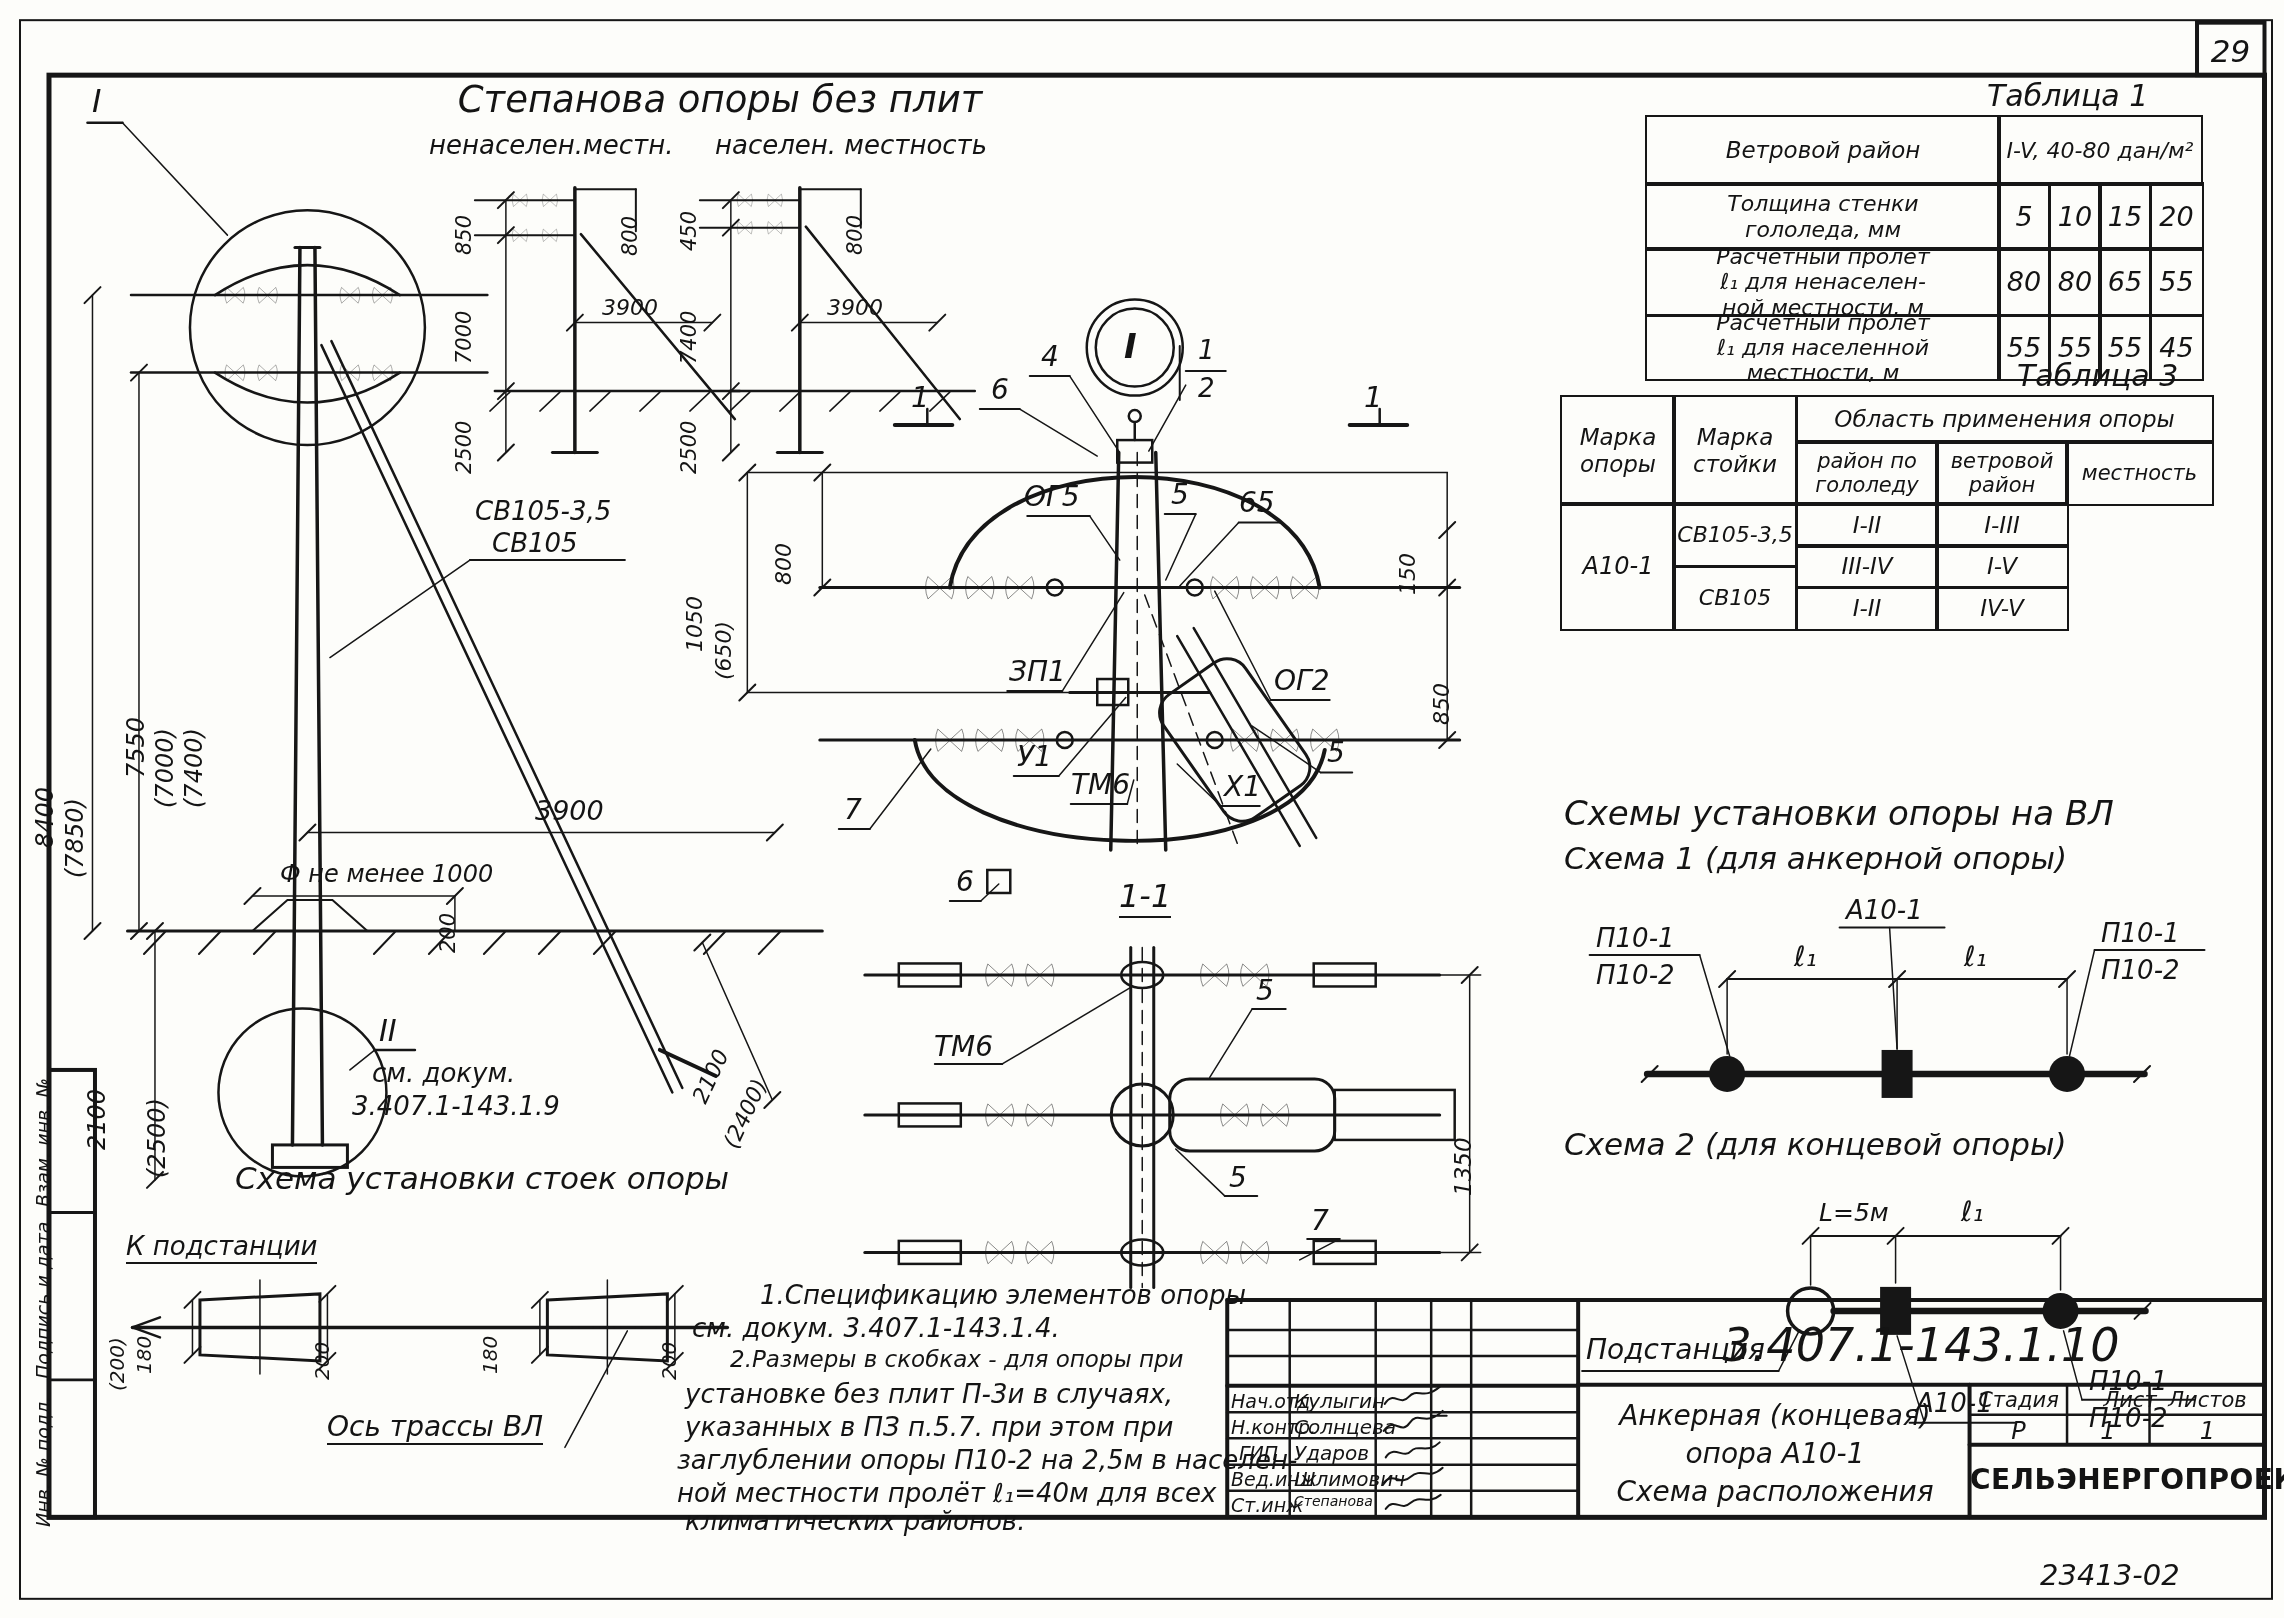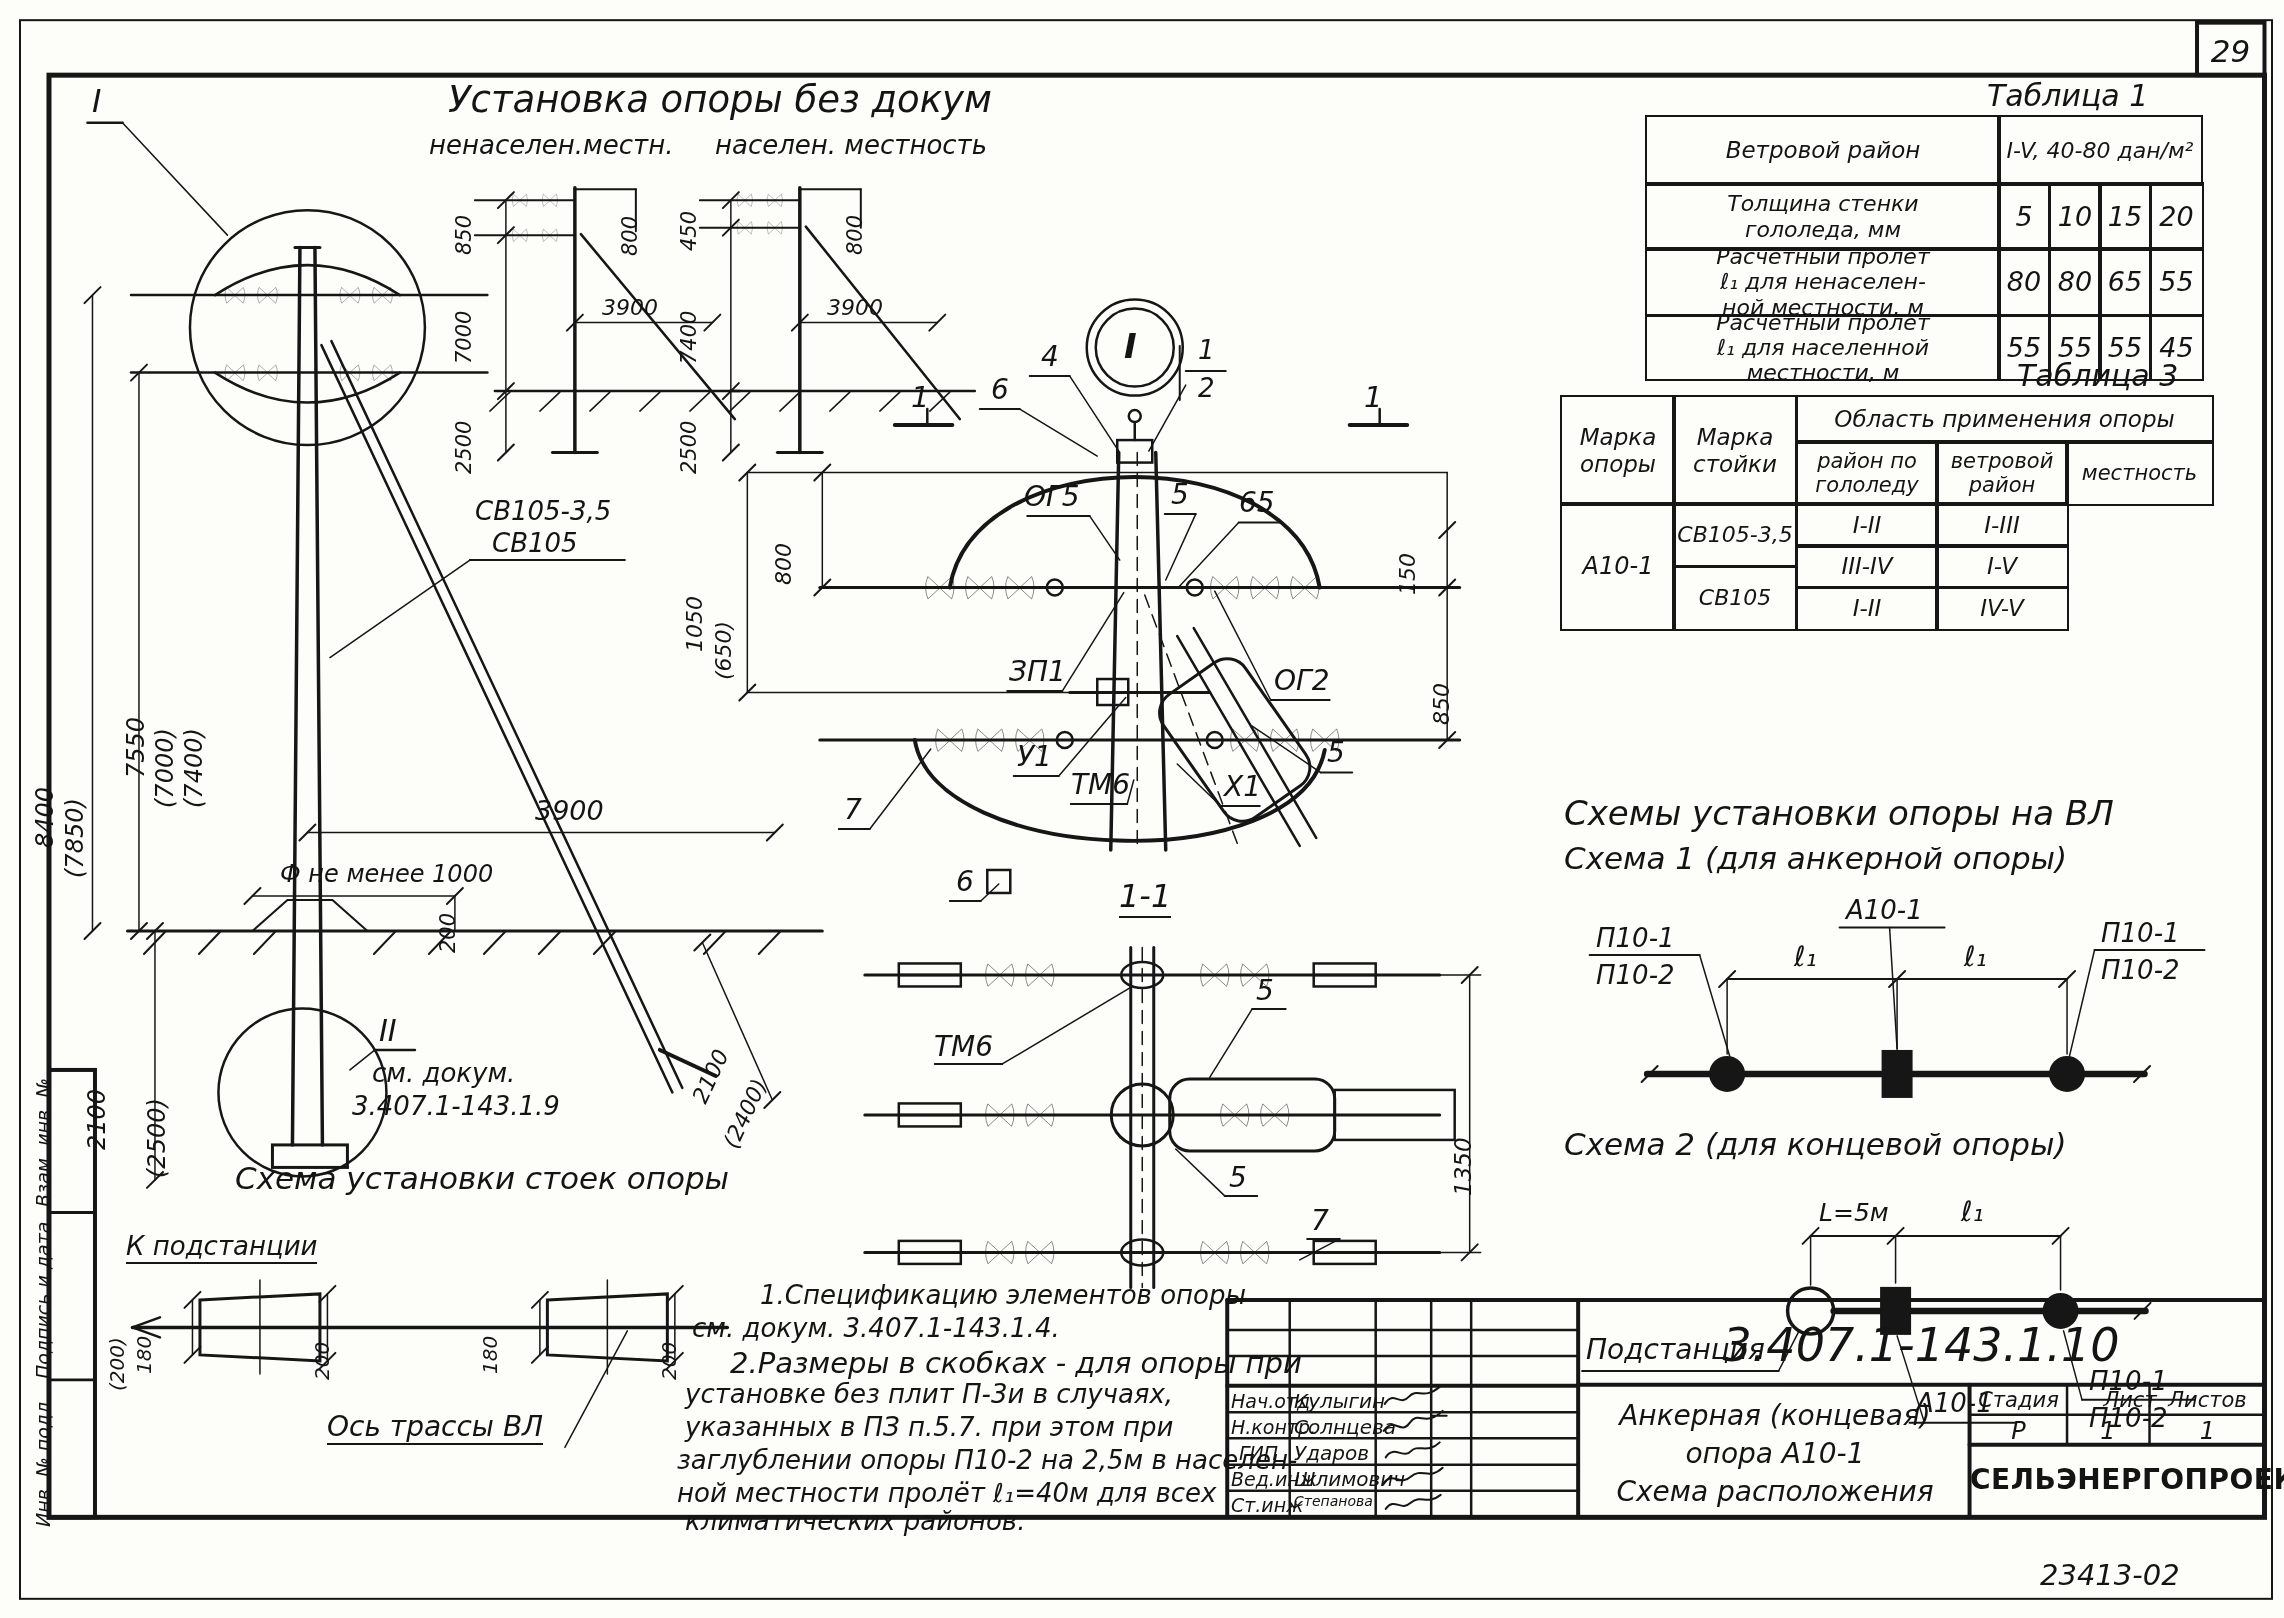--- a/index.html
+++ b/index.html
@@ -406,21 +406,21 @@
   </g>
 </svg>
 
 <div class="lbl ctr" style="left:2197px;top:34px;width:67px;font-size:31px;">29</div>
 <div class="lbl" style="left:2040px;top:1559px;font-size:29px;">23413-02</div>
 
 <div class="rv" style="left:54px;top:1185px;font-size:19px;">Взам. инв. №</div>
 <div class="rv" style="left:54px;top:1357px;font-size:19px;">Подпись и дата</div>
 <div class="rv" style="left:54px;top:1505px;font-size:19px;">Инв. № подл.</div>
 
-<div class="lbl ctr" style="left:440px;top:79px;width:560px;font-size:37px;">Установка опоры без докум</div>
+<div class="lbl ctr" style="left:440px;top:79px;width:560px;font-size:37px;">Степанова опоры без плит</div>
 <div class="lbl" style="left:429px;top:131px;font-size:26px;">ненаселен.местн.</div>
 <div class="lbl" style="left:715px;top:131px;font-size:26px;">населен. местность</div>
 
 <div class="rv" style="left:476px;top:231px;font-size:21px;">850</div>
 <div class="rv" style="left:642px;top:232px;font-size:21px;">800</div>
 <div class="rv" style="left:476px;top:340px;font-size:21px;">7000</div>
 <div class="lbl" style="left:602px;top:296px;font-size:22px;">3900</div>
 <div class="rv" style="left:476px;top:450px;font-size:21px;">2500</div>
 
 <div class="rv" style="left:701px;top:227px;font-size:21px;">450</div>
@@ -550,21 +550,21 @@
 <div class="lbl" style="left:1819px;top:1199px;font-size:25px;">L=5м</div>
 <div class="lbl" style="left:1961px;top:1196px;font-size:28px;">ℓ₁</div>
 <div class="lbl" style="left:1586px;top:1334px;font-size:28px;">Подстанция</div>
 <div class="lbl" style="left:1916px;top:1389px;font-size:26px;">А10-1</div>
 <div class="lbl" style="left:2089px;top:1367px;font-size:26px;">П10-1</div>
 <div class="lbl" style="left:2089px;top:1404px;font-size:26px;">П10-2</div>
 
 <div>
   <div class="lbl" style="left:760px;top:1281px;font-size:26px;">1.Спецификацию элементов опоры</div>
   <div class="lbl" style="left:692px;top:1314px;font-size:26px;">см. докум. 3.407.1-143.1.4.</div>
-  <div class="lbl" style="left:730px;top:1347px;font-size:29px;">2.Размеры в скобках - для опоры при</div>
+  <div class="lbl" style="left:730px;top:1347px;font-size:23px;">2.Размеры в скобках - для опоры при</div>
   <div class="lbl" style="left:685px;top:1380px;font-size:26px;">установке без плит П-3и в случаях,</div>
   <div class="lbl" style="left:685px;top:1413px;font-size:26px;">указанных в ПЗ п.5.7. при этом при</div>
   <div class="lbl" style="left:677px;top:1446px;font-size:26px;">заглублении опоры П10-2 на 2,5м в населен-</div>
   <div class="lbl" style="left:677px;top:1479px;font-size:26px;">ной местности пролёт ℓ₁=40м для всех</div>
   <div class="lbl" style="left:685px;top:1507px;font-size:26px;">климатических  районов.</div>
 </div>
 
 <div class="lbl ctr" style="left:1578px;top:1320px;width:686px;font-size:46px;">3.407.1-143.1.10</div>
 <div class="lbl ctr pre" style="left:1585px;top:1397px;width:380px;font-size:28px;line-height:1.35;">Анкерная (концевая)
 опора А10-1

